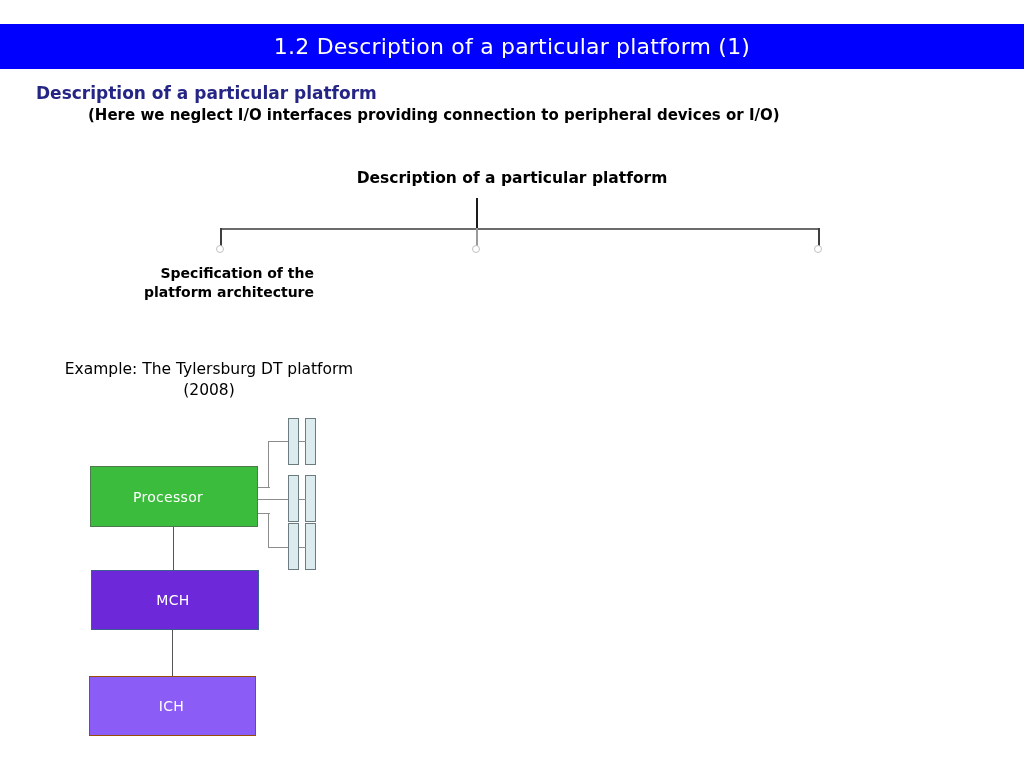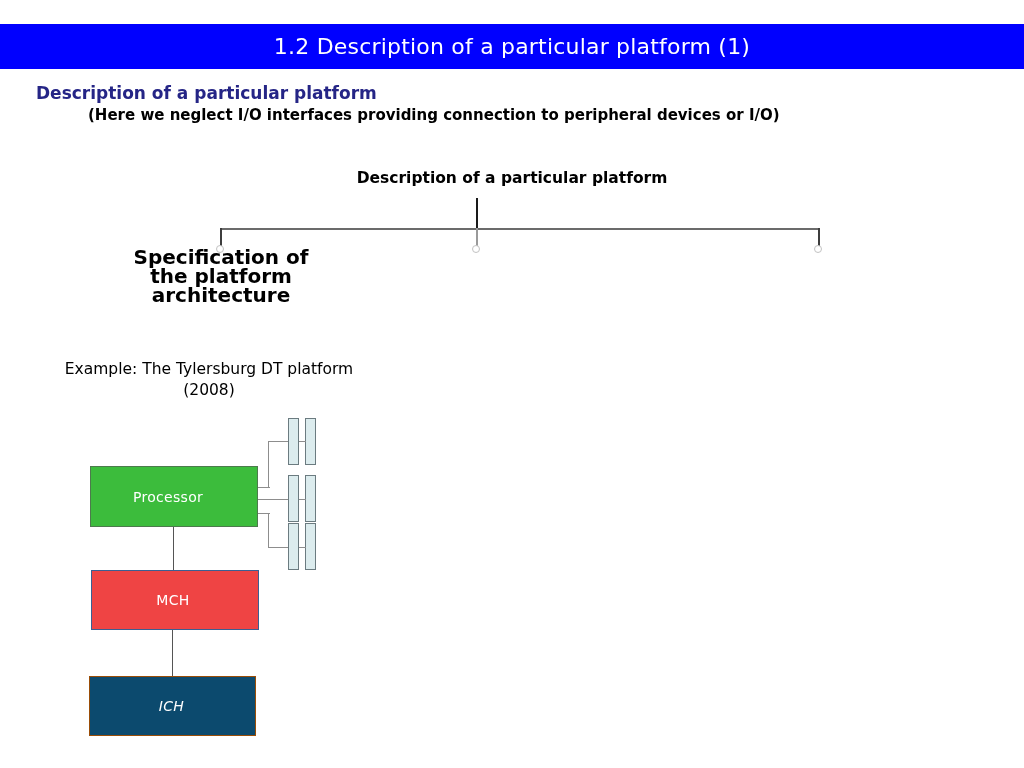--- a/index.html
+++ b/index.html
@@ -127,24 +127,24 @@
     background: #ffffff;
     box-sizing: border-box;
   }
   #tree-dot-left  { left: 216px; top: 245px; }
   #tree-dot-mid   { left: 472px; top: 245px; }
   #tree-dot-right { left: 814px; top: 245px; }
 
   #tree-leaf-label-1 {
     position: absolute;
     left: 128px;
-    top: 248px;
+    top: 264px;
     width: 186px;
-    text-align: center;
-    font-size: 20px;
+    text-align: right;
+    font-size: 14px;
     font-weight: bold;
     color: #000000;
     line-height: 19px;
   }
 
   
   #example-caption {
     position: absolute;
     left: 44px;
     top: 359px;
@@ -182,32 +182,31 @@
     height: 61px;
     background: #3cbc3c;
     border-color: #4d7a4d;
   }
   #blk-processor .blk-label { transform: translateX(-6px); }
   #blk-mch {
     left: 91px;
     top: 570px;
     width: 168px;
     height: 60px;
-    background: #ef4444;
+    background: #6d28d9;
     border-color: #3b5f93;
   }
   #blk-mch .blk-label { transform: translateX(-2px); }
   #blk-ich {
     left: 89px;
     top: 676px;
     width: 167px;
     height: 60px;
-    background: #0c4a6e;
+    background: #8b5cf6;
     border-color: #9a4d07;
-    font-style: italic;
   }
   #blk-ich .blk-label { transform: translateX(-1px); }
 
   .vlink {
     position: absolute;
     width: 1.4px;
     background: #555555;
   }
   #link-proc-mch { left: 173px; top: 527px; height: 44px; }
   #link-mch-ich  { left: 172px; top: 630px; height: 47px; }

